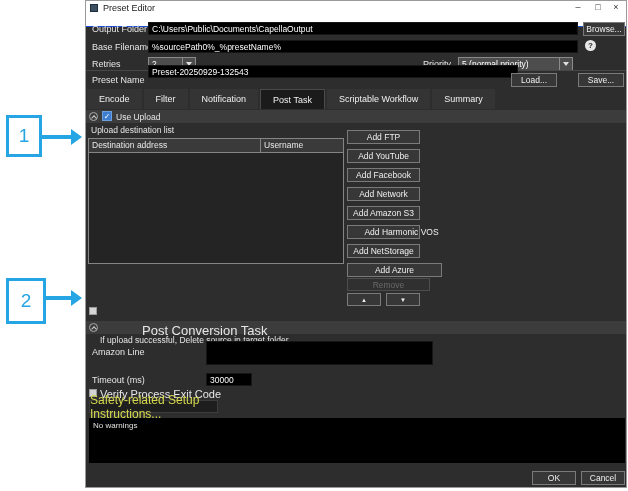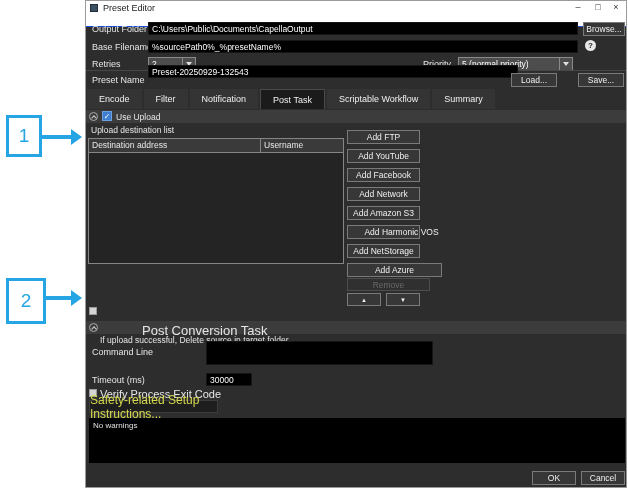--- a/index.html
+++ b/index.html
@@ -165,21 +165,21 @@
     <div class="btn" style="left:261px; top:292px; width:34px; height:13px; font-size:6px;">▲</div>
     <div class="btn" style="left:300px; top:292px; width:34px; height:13px; font-size:6px;">▼</div>
 
     <div class="cbx off" style="left:3px; top:306px;"></div>
     <span class="lbl" style="left:14px; top:305px; font-size:8.5px;margin-top:29px;">If upload successful, Delete source in target folder</span>
 
     <div class="secbar" style="top:320px;"></div>
     <div class="seccircle" style="left:3px; top:322px;"></div>
     <span class="lbl" style="left:16px; top:322px; font-size:13px;margin-left:40px;">Post Conversion Task</span>
 
-    <span class="lbl" style="left:6px; top:346px;">Command Line</span>
+    <span class="lbl" style="left:6px; top:346px;">Amazon Line</span>
     <textarea class="cmdline" value="" style=""></textarea>
 
     <span class="lbl" style="left:6px; top:374px;">Timeout (ms)</span>
     <input class="inp" style="left: 120px; top: 372px; width: 46px;" value="30000">
 
     <div class="cbx off" style="left:3px; top:388px;"></div>
     <span class="lbl" style="left:14px; top:387px; font-size:11px;">Verify Process Exit Code</span>
 
     <div class="safety">Safety-related Setup Instructions...</div>
 

